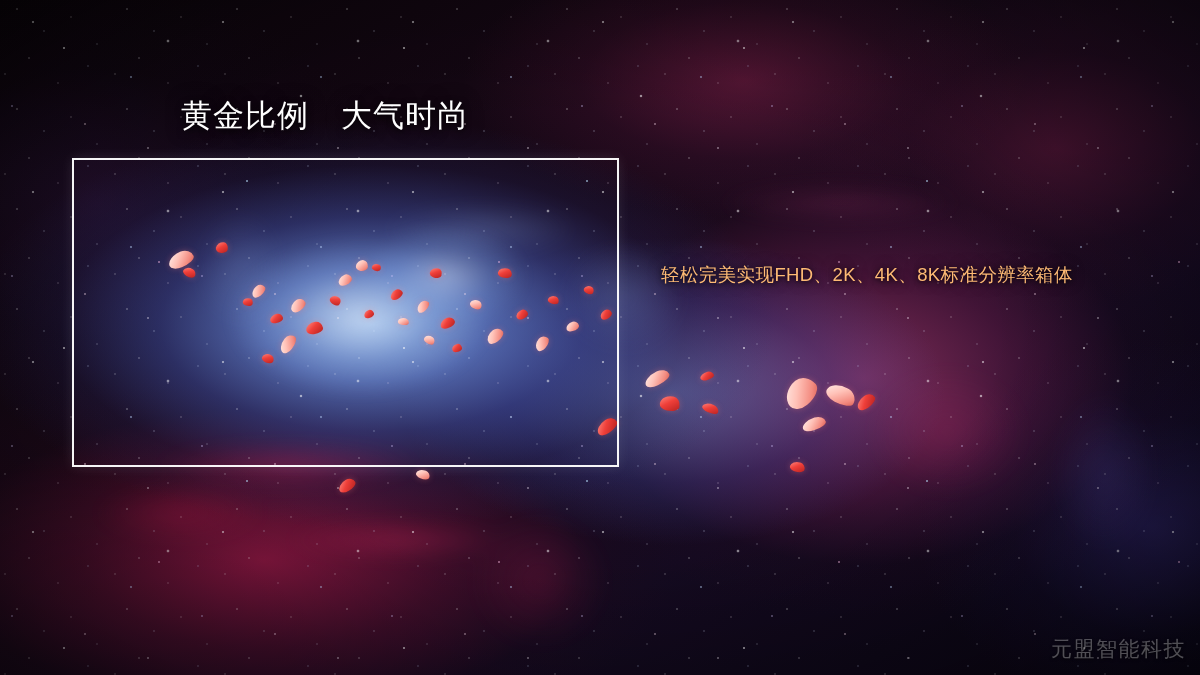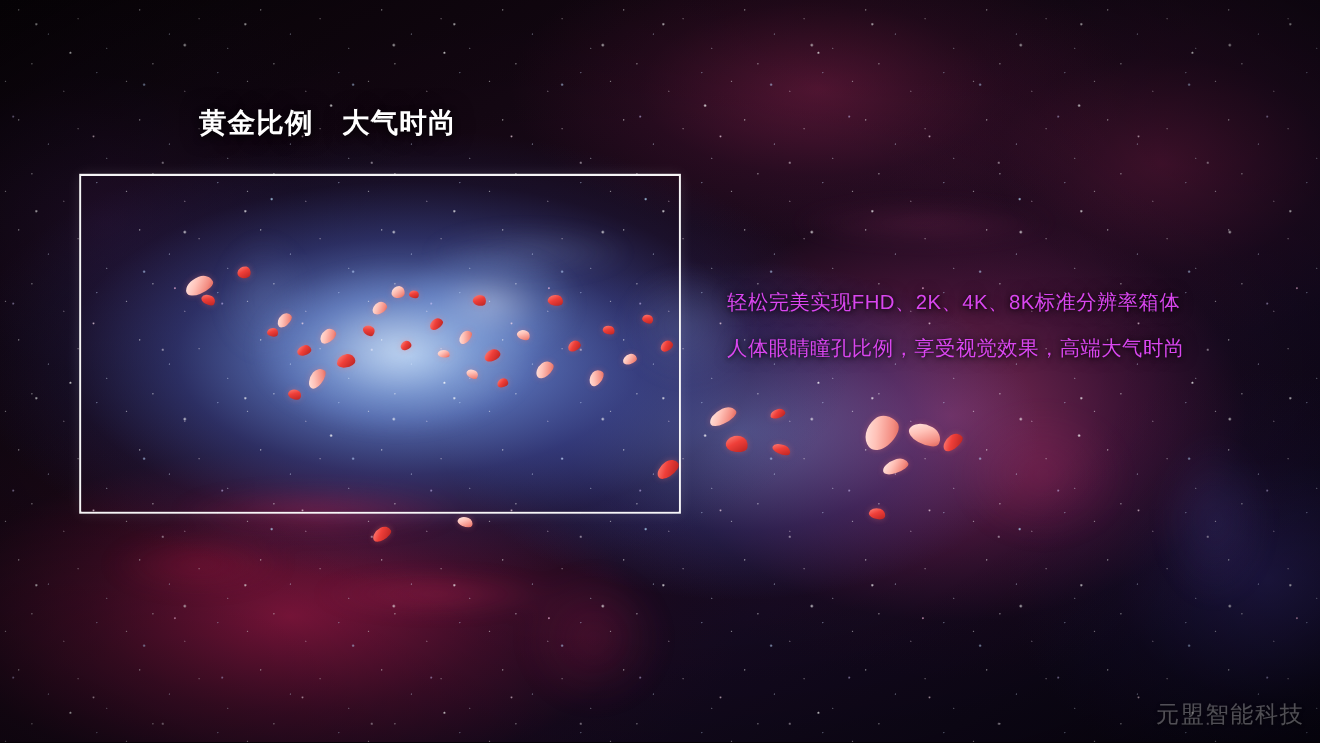--- a/index.html
+++ b/index.html
@@ -114,35 +114,35 @@
   }
   #preview-frame .bg-layer{position:absolute;}
   
   #preview-frame .frame-bg{
     position:absolute;left:-74px;top:-160px;width:1200px;height:675px;
   }
 
   
   #headline{
     position:absolute;left:181px;top:98px;
-    font-size:25px;line-height:1.18;
+    font-size:31px;line-height:1.18;
     color:#ffffff;letter-spacing:1px;
     text-shadow:0 2px 7px rgba(0,0,0,.80),0 0 18px rgba(0,0,0,.55);
     white-space:pre;
-    font-weight:700;
+    font-weight:400;
   }
 
   #body-copy{
     position:absolute;left:661px;top:254px;
     width:500px;
   }
   #body-copy .line{
     font-size:18.5px;
     line-height:42px;
-    color:#d946ef;
+    color:#fdba74;
     letter-spacing:.4px;
     text-shadow:0 1px 5px rgba(0,0,0,.85),0 0 14px rgba(0,0,0,.6);
     white-space:nowrap;
   }
 
   #watermark{
     position:absolute;right:14px;bottom:12px;
     font-size:21px;
     color:rgba(255,255,255,.30);
     letter-spacing:1.5px;
@@ -248,18 +248,17 @@
         <div class="petal deep" style="left: 548px; top: 296px; width: 11px; height: 8px; transform: rotate(20deg);"></div>
         <div class="petal pale" style="left: 566px; top: 322px; width: 13px; height: 9px; transform: rotate(-16deg);"></div>
         <div class="petal deep" style="left: 584px; top: 286px; width: 10px; height: 8px; transform: rotate(30deg);"></div>
         <div class="petal deep" style="left: 600px; top: 310px; width: 12px; height: 9px; transform: rotate(-28deg);"></div>
         <div class="petal deep" style="left: 596px; top: 420px; width: 22px; height: 13px; transform: rotate(-34deg);"></div>
       </div>
   </div>
 
   <div id="body-copy">
     <div class="line">轻松完美实现FHD、2K、4K、8K标准分辨率箱体</div>
-    <div class="line">人体眼睛瞳孔比例，享受视觉效果，高端大气时尚</div>
   </div>
 
   <div id="watermark">元盟智能科技</div>
 
 </div>
 
 </body></html>

